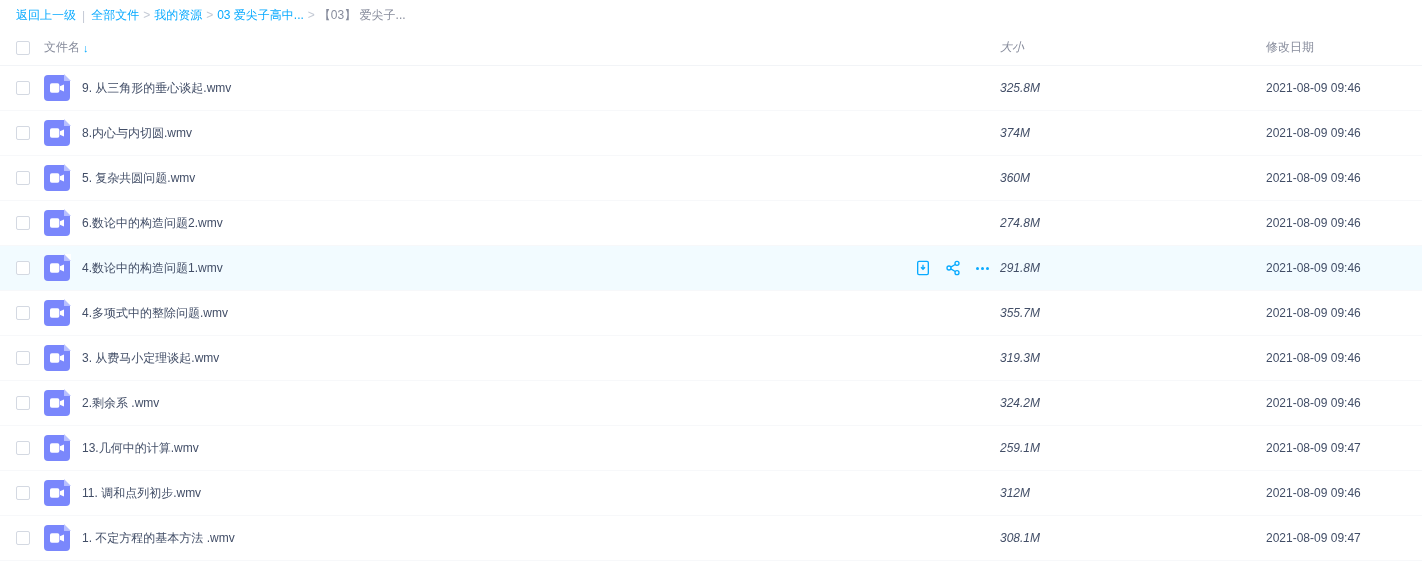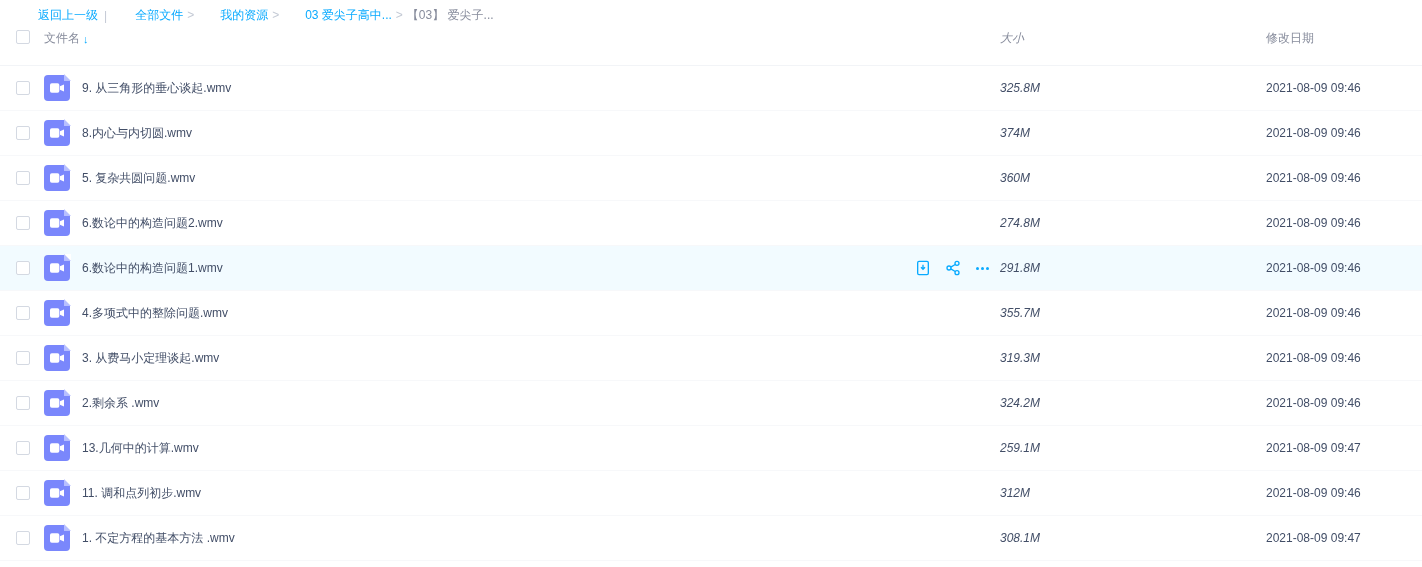--- a/index.html
+++ b/index.html
@@ -3,38 +3,38 @@
 <meta charset="utf-8">
 <style>
   * { box-sizing: border-box; margin: 0; padding: 0; }
   body {
     font-family: "Microsoft YaHei", "PingFang SC", "Helvetica Neue", Arial, sans-serif;
     font-size: 12px;
     color: #424e67;
     background: #fff;
     width: 1422px;
   }
-  a { text-decoration: none; margin-left: 22px; }
+  a { text-decoration: none; }
 
   
   .breadcrumb {
     display: flex;
     align-items: center;
     padding: 7px 16px 6px 16px;
     gap: 6px;
     flex-wrap: wrap;
   }
   .bc-link { color: #09aaff; cursor: pointer; }
   .bc-sep  { color: #c3c9d4; }
   .bc-cur  { color: #878c9c; text-align: right; }
 
   
   .thead {
     display: flex;
-    align-items: flex-start;
+    align-items: center;
     height: 36px;
     border-bottom: 1px solid #f2f4f7;
     padding: 0 16px;
     color: #878c9c;
   }
   .sort-arrow { color: #09aaff; font-size: 11px; margin-left: 3px; }
 
   
   .col-check { width: 28px; display:flex; align-items:center; }
   .col-name  { flex: 1 1 auto; display:flex; align-items:center; }
@@ -212,21 +212,21 @@
     <div class="col-check">
       <div class="chk"></div>
     </div>
     <div class="col-name">
       <div class="file-icon">
           <svg viewBox="0 0 24 16" fill="none">
   <rect x="0" y="0" width="16" height="16" rx="3" fill="#fff"></rect>
   <path d="M17 5 L24 2 V14 L17 11 Z" fill="#fff"></path>
 </svg>
         </div>
-      <span class="fname">6.数论中的构造问题1.wmv</span>
+      <span class="fname">4.数论中的构造问题1.wmv</span>
     </div>
     <div class="col-acts">
 
         <span class="act-icon">
           <svg viewBox="0 0 24 24" fill="none" stroke="#09aaff" stroke-width="2">
   <rect x="4" y="2" width="16" height="20" rx="2"></rect>
   <path d="M12 7v7M9 11l3 3 3-3"></path>
 </svg>
         </span>
         <span class="act-icon">

